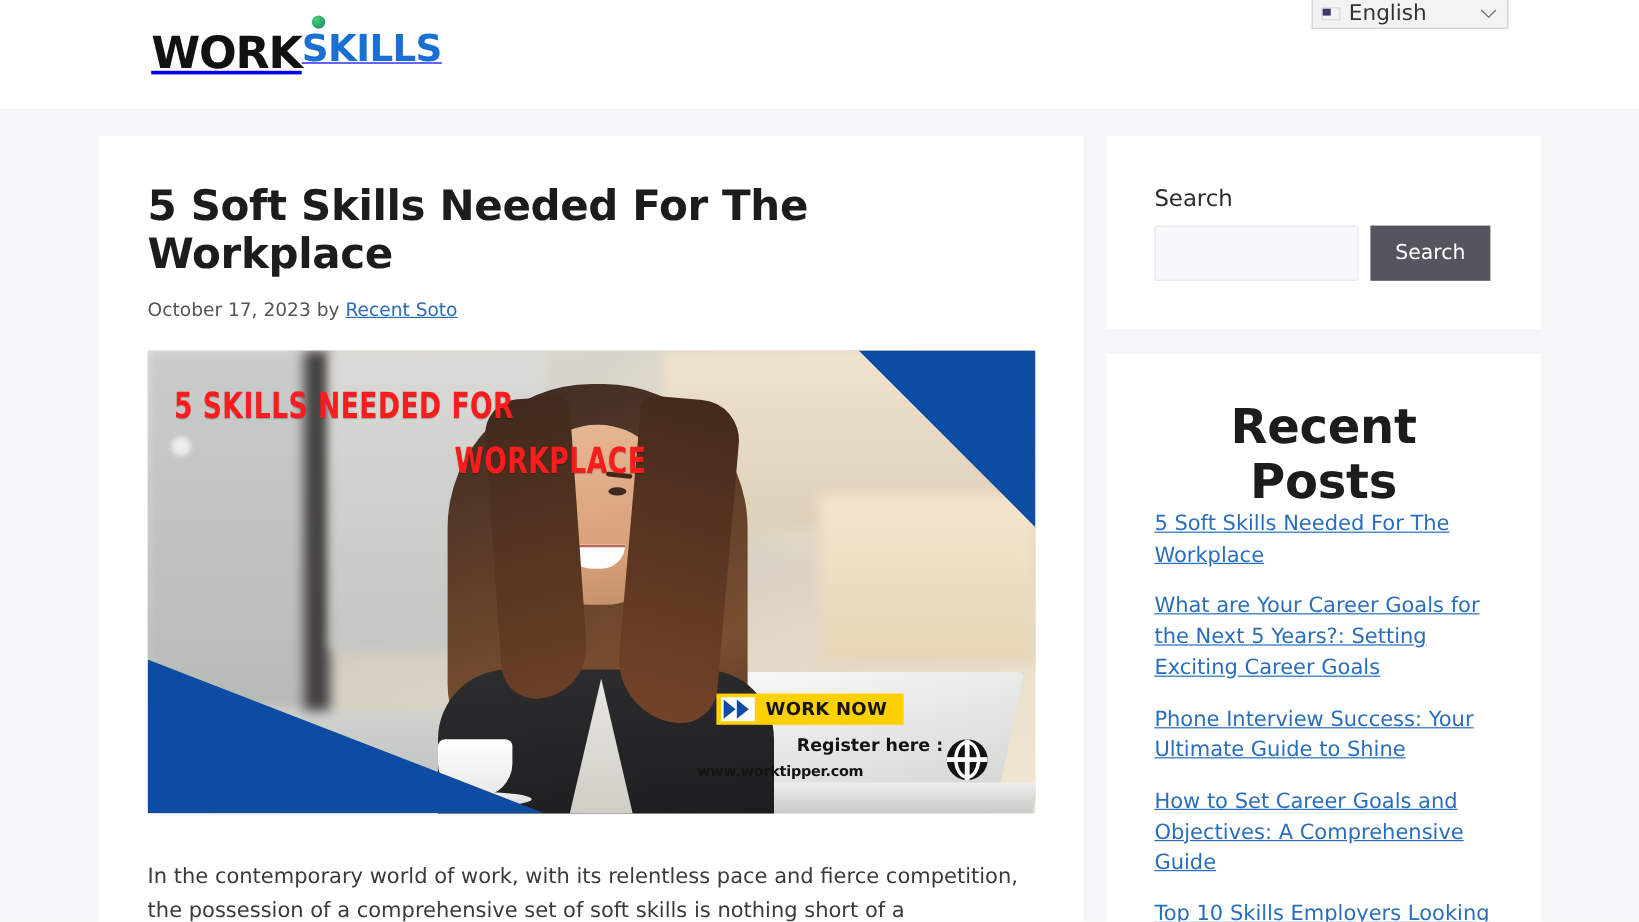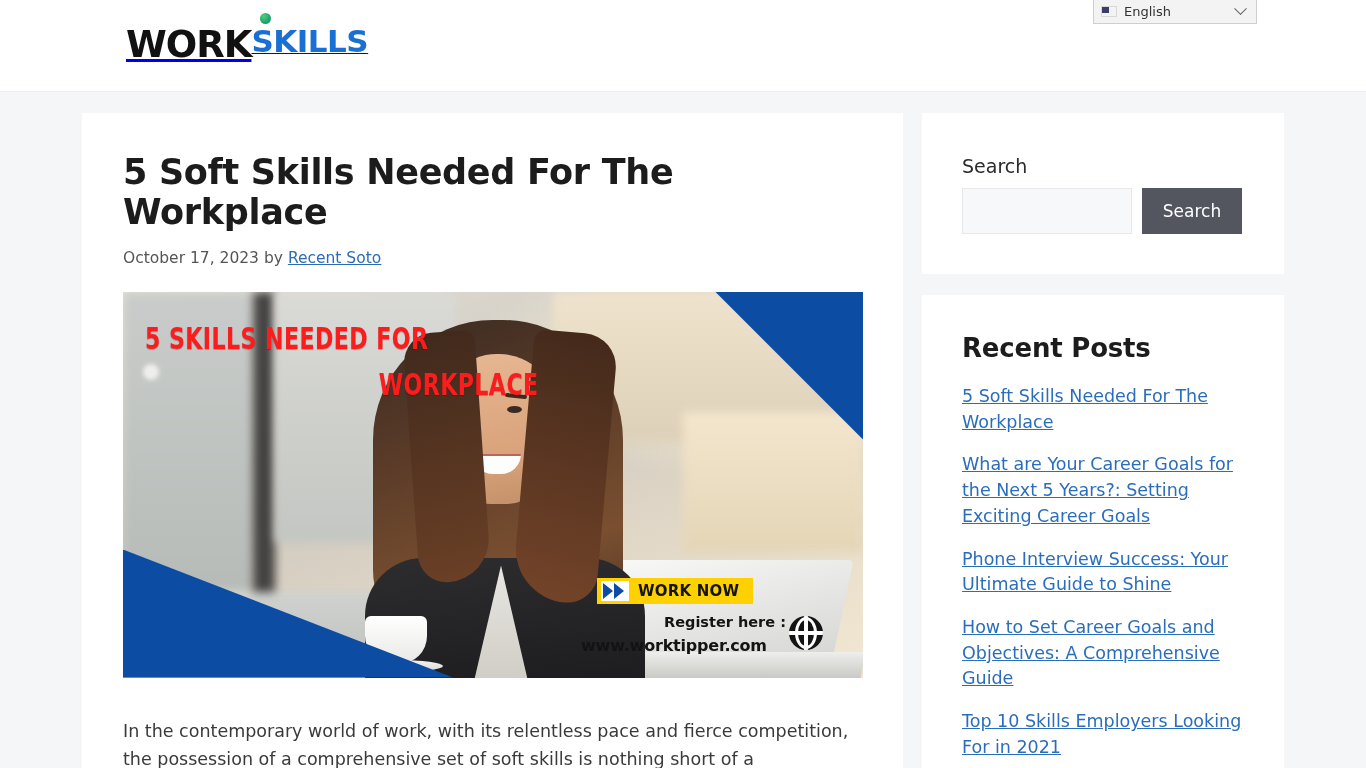--- a/index.html
+++ b/index.html
@@ -76,21 +76,21 @@
         #ffffff 1.55px, #ffffff 3.1px
       );
     border:0.5px solid #d8d8d8;
     overflow:hidden;
   }
   .flag .canton{
     position:absolute; left:0; top:0;
     width:7px; height:6px;
     background:#3c3b6e;
   }
-  .lang-label{ flex:1 1 auto; font-size:13px; }
+  .lang-label{ flex:1 1 auto; font-size:18px; }
   .lang-caret{
     width:9px; height:9px;
     border-right:1.4px solid #666;
     border-bottom:1.4px solid #666;
     transform:rotate(45deg) translate(-2px,-2px);
     flex:0 0 auto;
     margin-right:4px;
   }
 
   
@@ -271,21 +271,21 @@
     letter-spacing:0.2px;
   }
   .register-line{
     position:absolute; left:500px; top:322px;
     font-family:"DejaVu Sans","Liberation Sans",sans-serif;
     font-weight:bold; font-size:14.5px; color:#141414;margin-left:41px;
   }
   .site-line{
     position:absolute; left:458px; top:344px;
     font-family:"DejaVu Sans","Liberation Sans",sans-serif;
-    font-weight:bold; font-size:16px; color:#131313;
+    font-weight:bold; font-size:12px; color:#131313;
     letter-spacing:-0.2px;
   }
   .globe-icon{
     position:absolute; left:666px; top:324px;
     width:34px; height:34px; border-radius:50%;
     background:#141414;
     overflow:hidden;
   }
   .globe-icon:before{
     content:""; position:absolute; left:15px; top:0; width:4px; height:34px; background:#ffffff;
@@ -332,25 +332,25 @@
     margin-left:10px;
     width:100px; height:46px;
     background:#53565e;
     border:none;
     color:#ffffff;
     font-size:17px;
     cursor:pointer;
     font-family:"DejaVu Sans","Liberation Sans",sans-serif;
   }
   .widget-title{
-    font-size:26px;
+    font-size:40px;
     font-weight:bold;
     color:#1c1c1c;
     letter-spacing:-0.2px;
-    margin-bottom:21px;
+    text-align:center;
   }
   .recent-list{ list-style:none; }
   .recent-list li{ margin-bottom:17px; }
   .recent-list li:last-child{ margin-bottom:0; }
   .recent-list a{
     color:#2a6ebb;
     text-decoration:underline;
     font-size:17.5px;
     line-height:1.47;
     display:inline;

